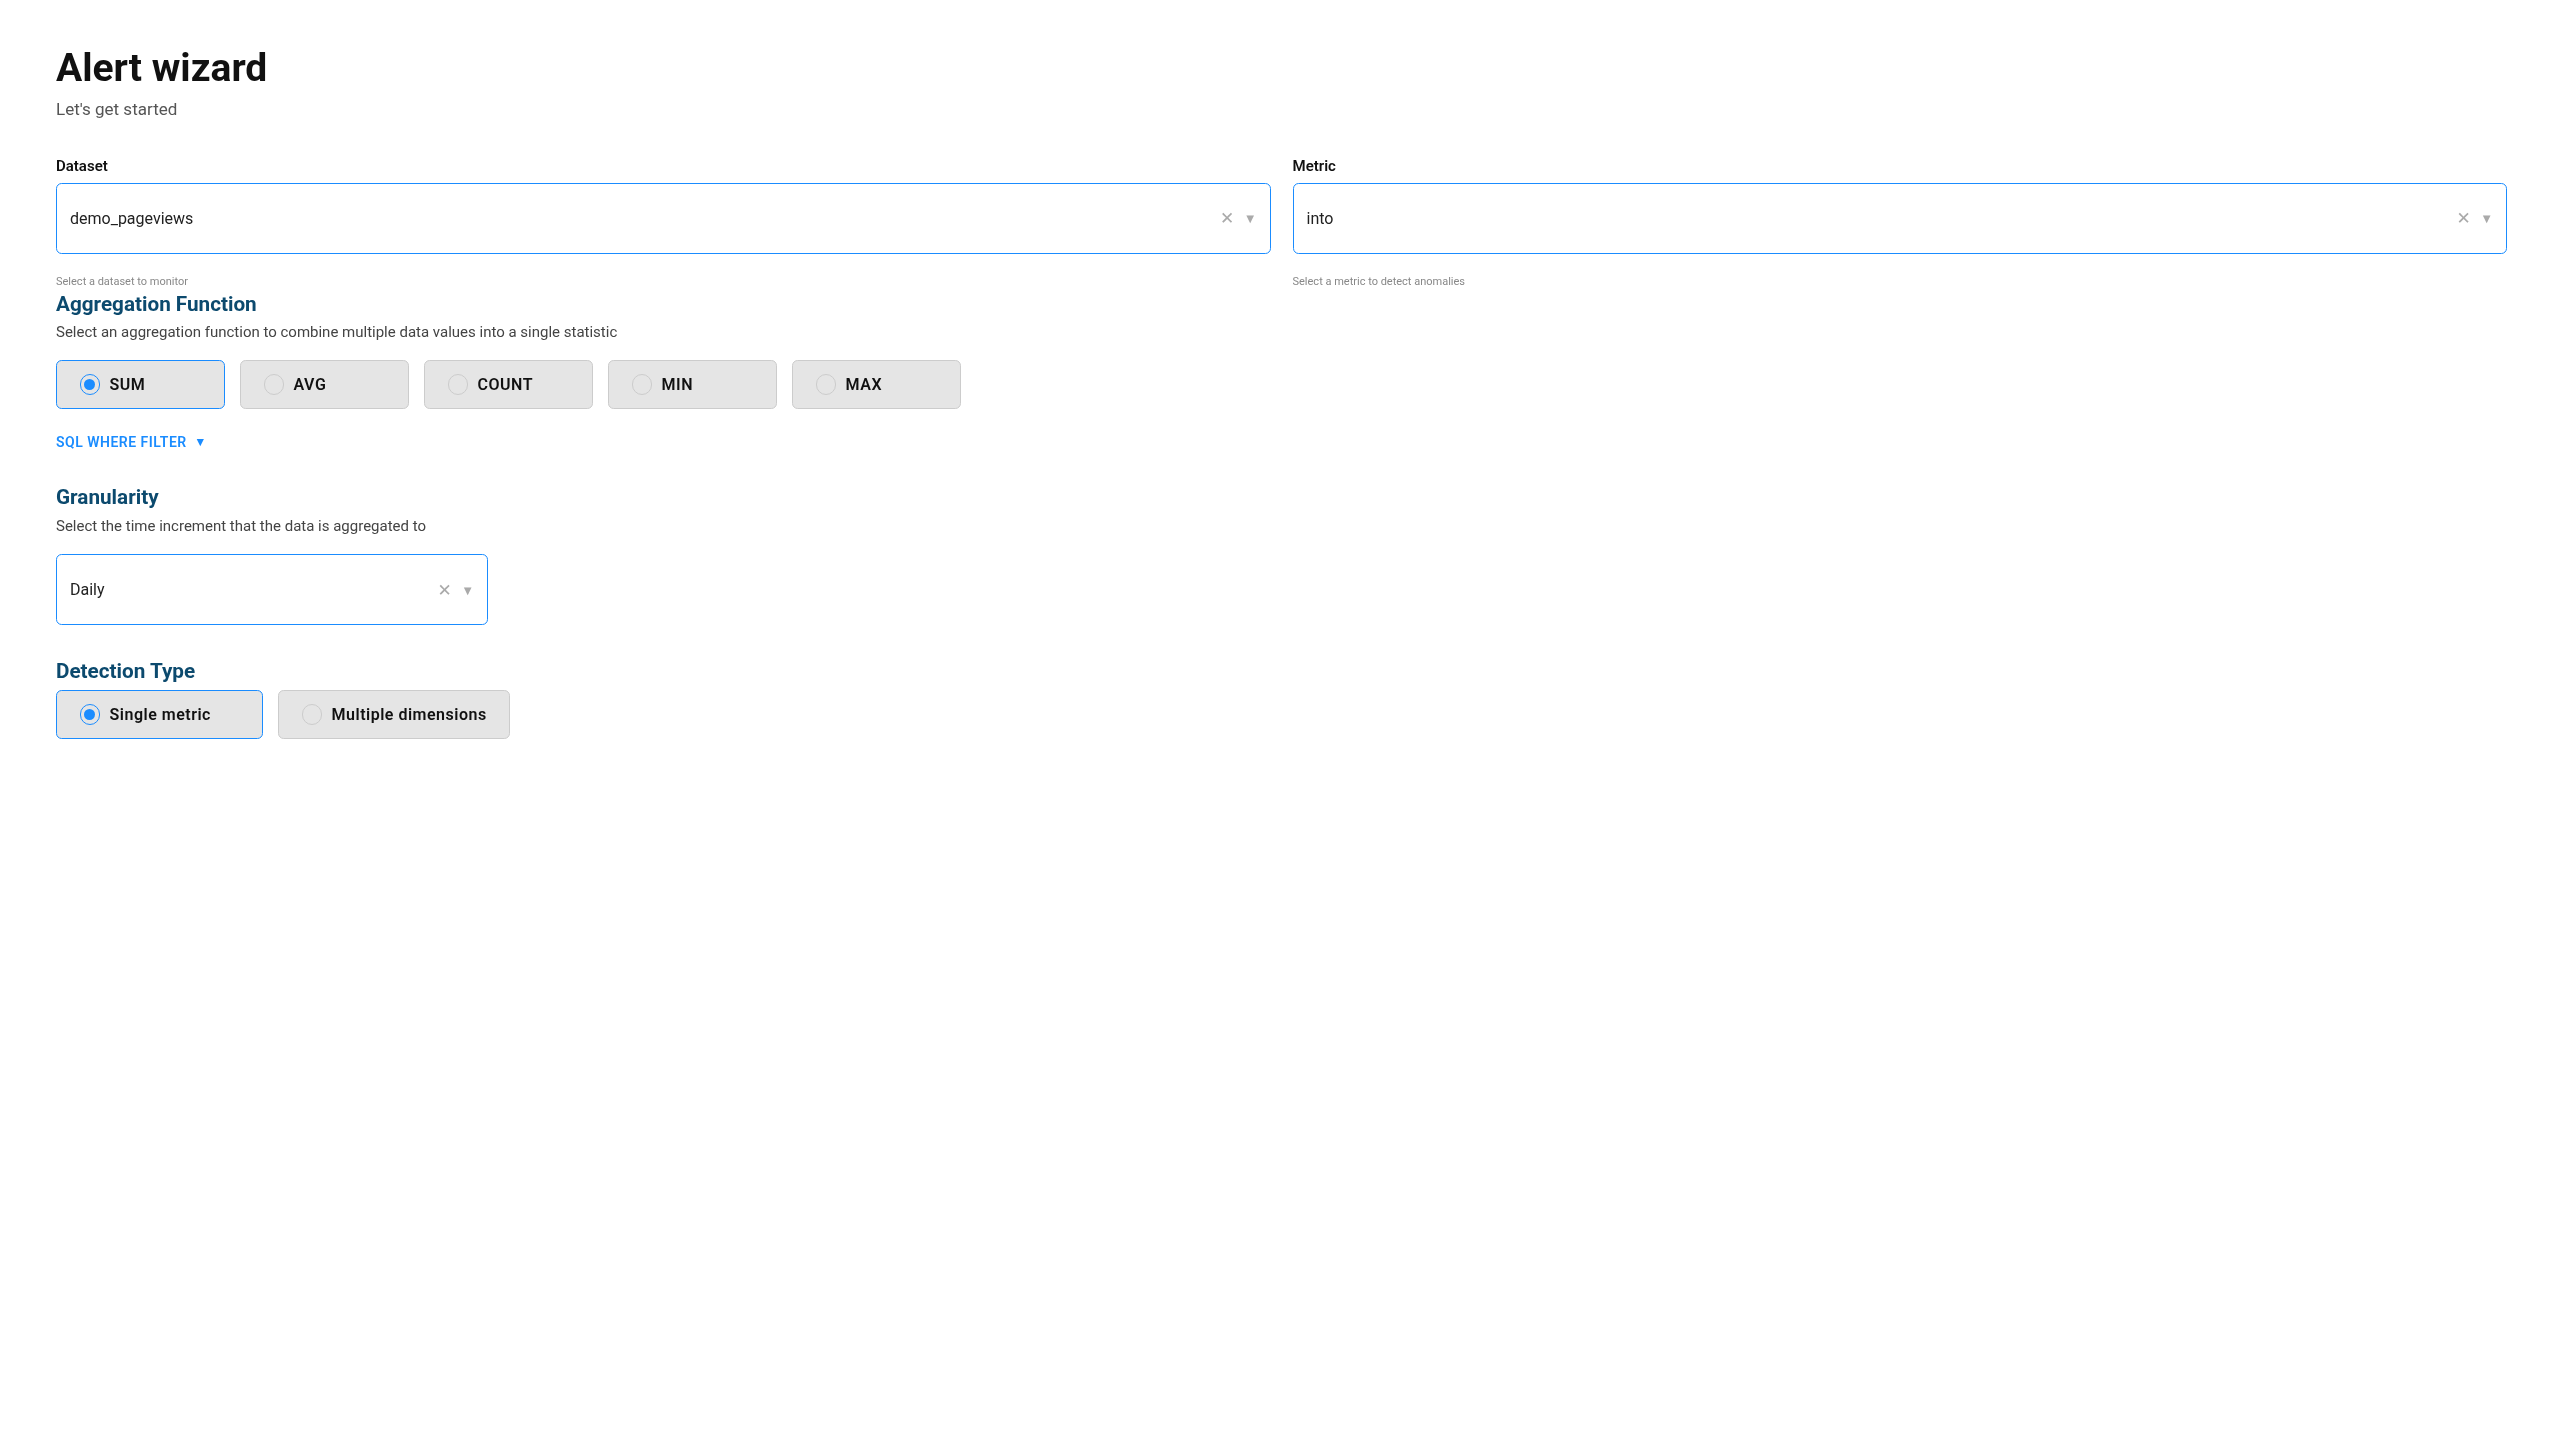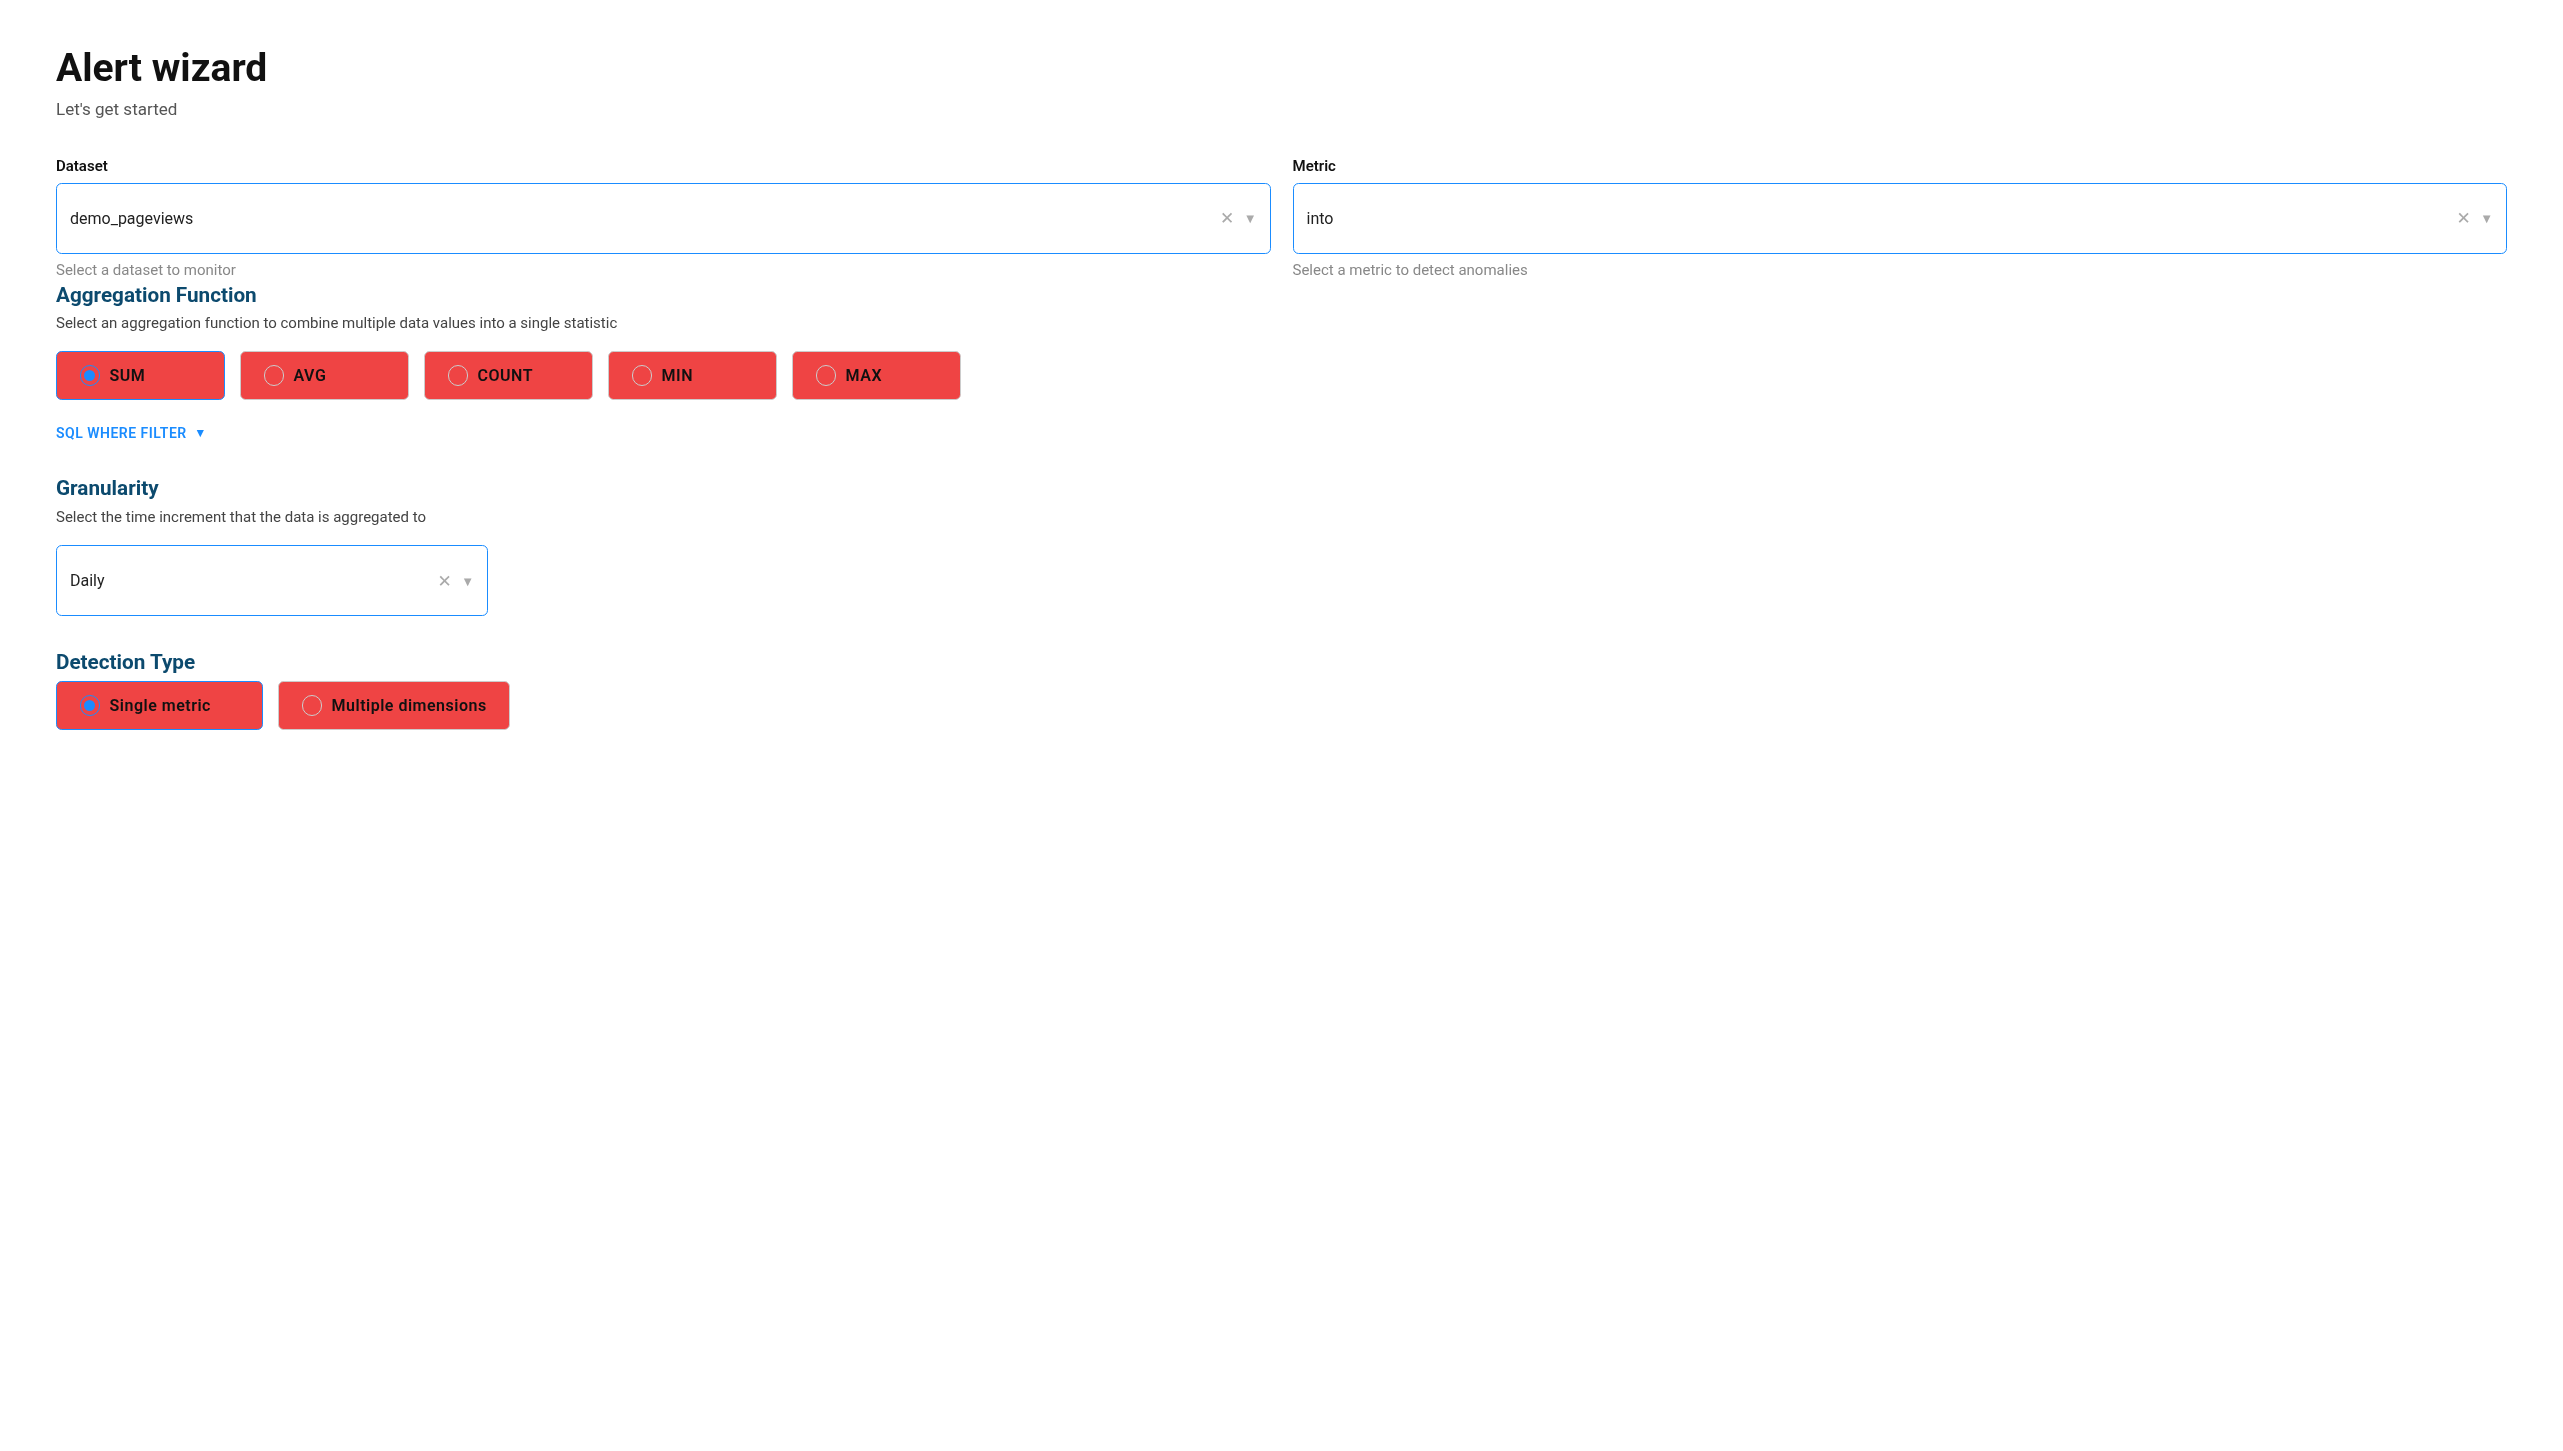--- a/index.html
+++ b/index.html
@@ -82,23 +82,23 @@
       line-height: 1;
     }
 
     .select-caret {
       color: #aaaaaa;
       font-size: 13px;
       cursor: pointer;
     }
 
     .field-hint {
-      font-size: 15px;
+      font-size: 11px;
       color: #888888;
-      margin-top: 7px;
+      margin-top: 21px;
     }
 
     .section-title {
       font-size: 20.7px;
       font-weight: 700;
       color: #0c4a6e;
       margin-bottom: 7.5px;
     }
 
     .section-description {
@@ -115,21 +115,21 @@
 
     .radio-option {
       display: flex;
       align-items: center;
       gap: 9.4px;
       border: 1.9px solid #cccccc;
       border-radius: 5.6px;
       padding: 13px 22.5px;
       cursor: pointer;
       min-width: 169px;
-      background: #ef4444;
+      background: #e5e5e5;
     }
 
     .radio-option.selected {
       border-color: #1a8cff;
     }
 
     .radio-circle {
       width: 20.7px;
       height: 20.7px;
       border-radius: 50%;

